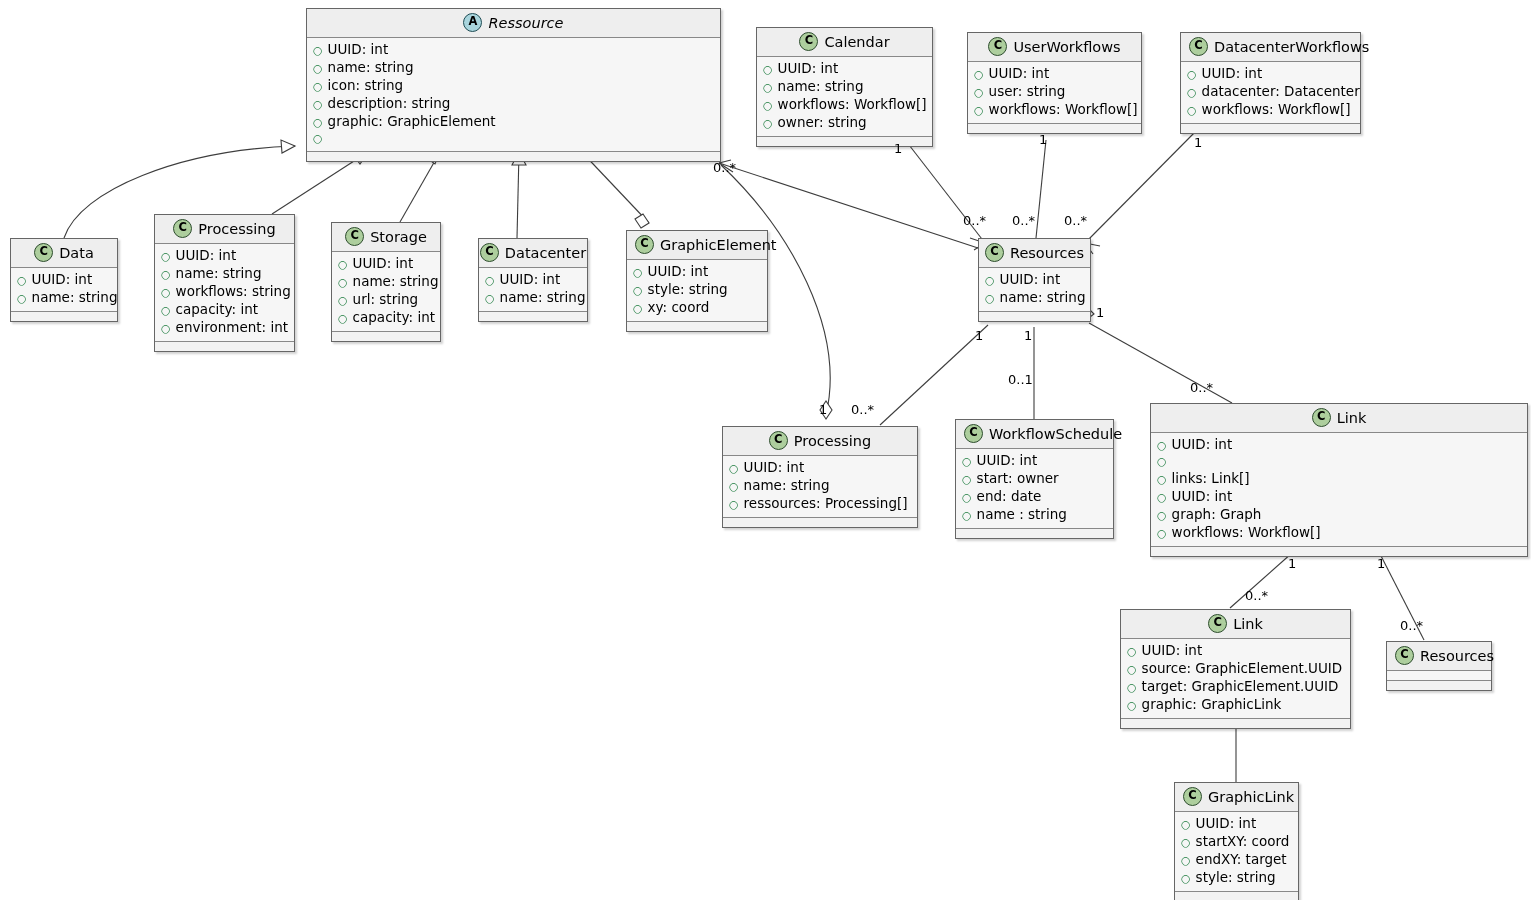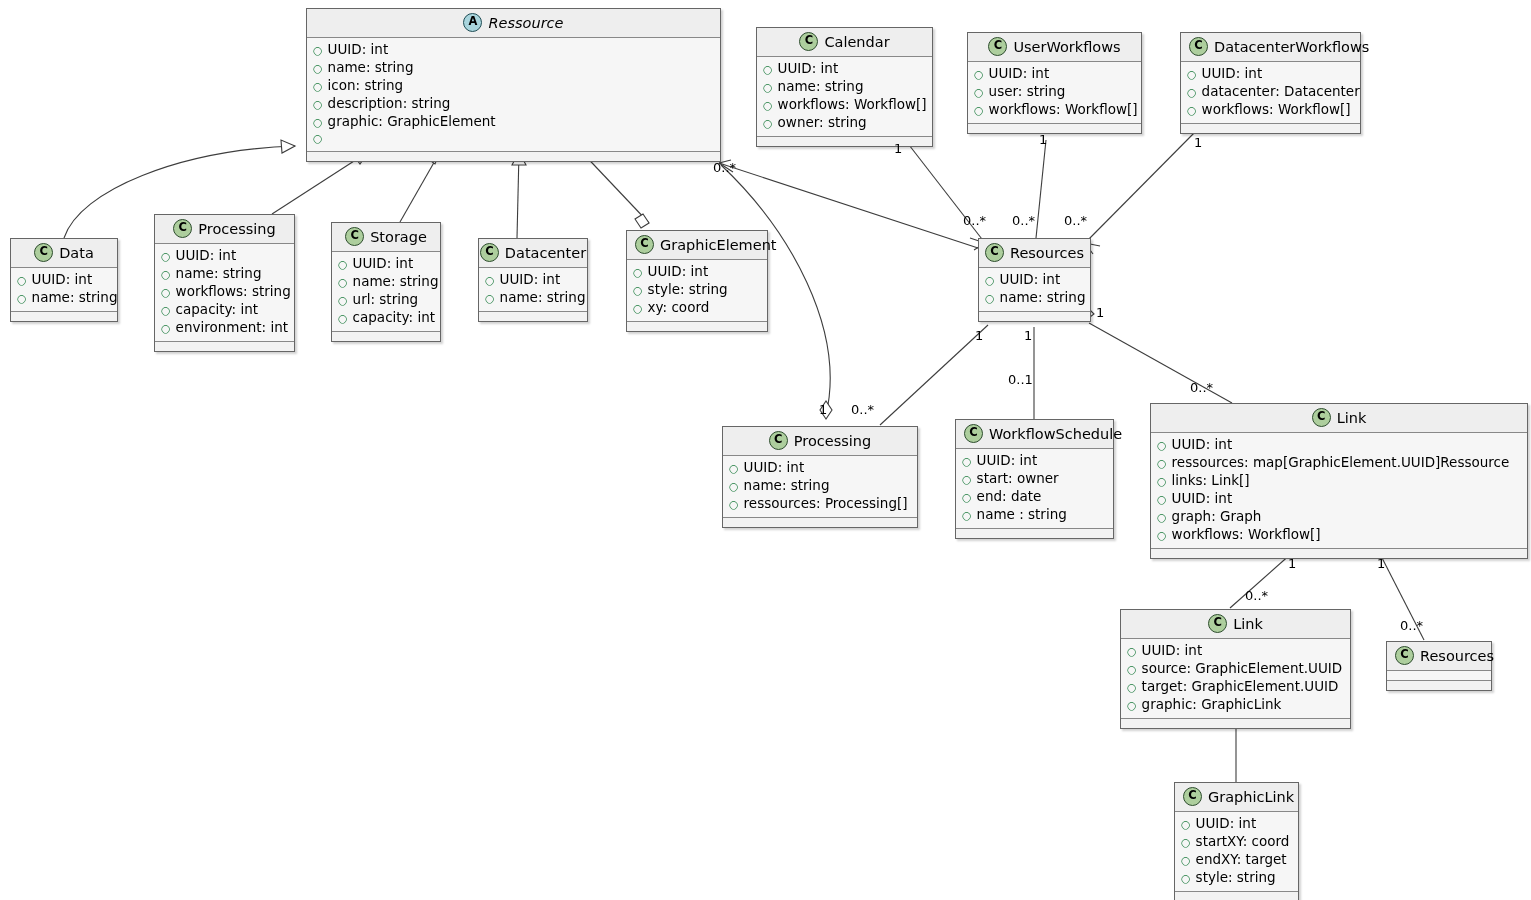--- a/index.html
+++ b/index.html
@@ -396,21 +396,20 @@
           <span class="badge">C</span>
           <span class="cname">Link</span>
         </div>
         <div class="uml-attrs">
           <div class="attr">
             <span class="vis">○</span>
             <span>UUID: int</span>
           </div>
           <div class="attr">
             <span class="vis">○</span>
-            <span>ressources: map[GraphicElement.UUID]Ressource</span>
           </div>
           <div class="attr">
             <span class="vis">○</span>
             <span>links: Link[]</span>
           </div>
           <div class="attr">
             <span class="vis">○</span>
             <span>UUID: int</span>
           </div>
           <div class="attr">

